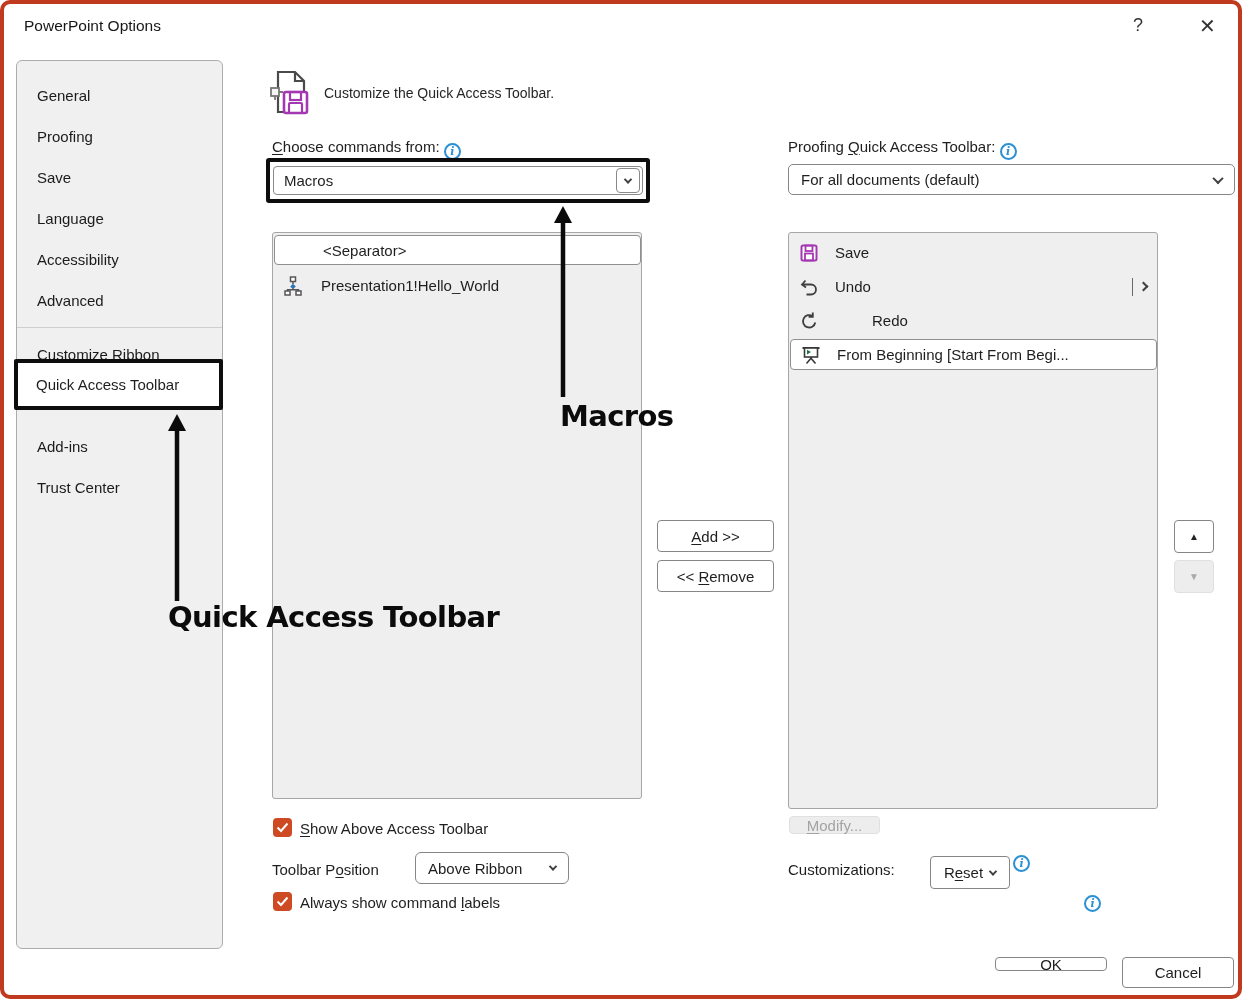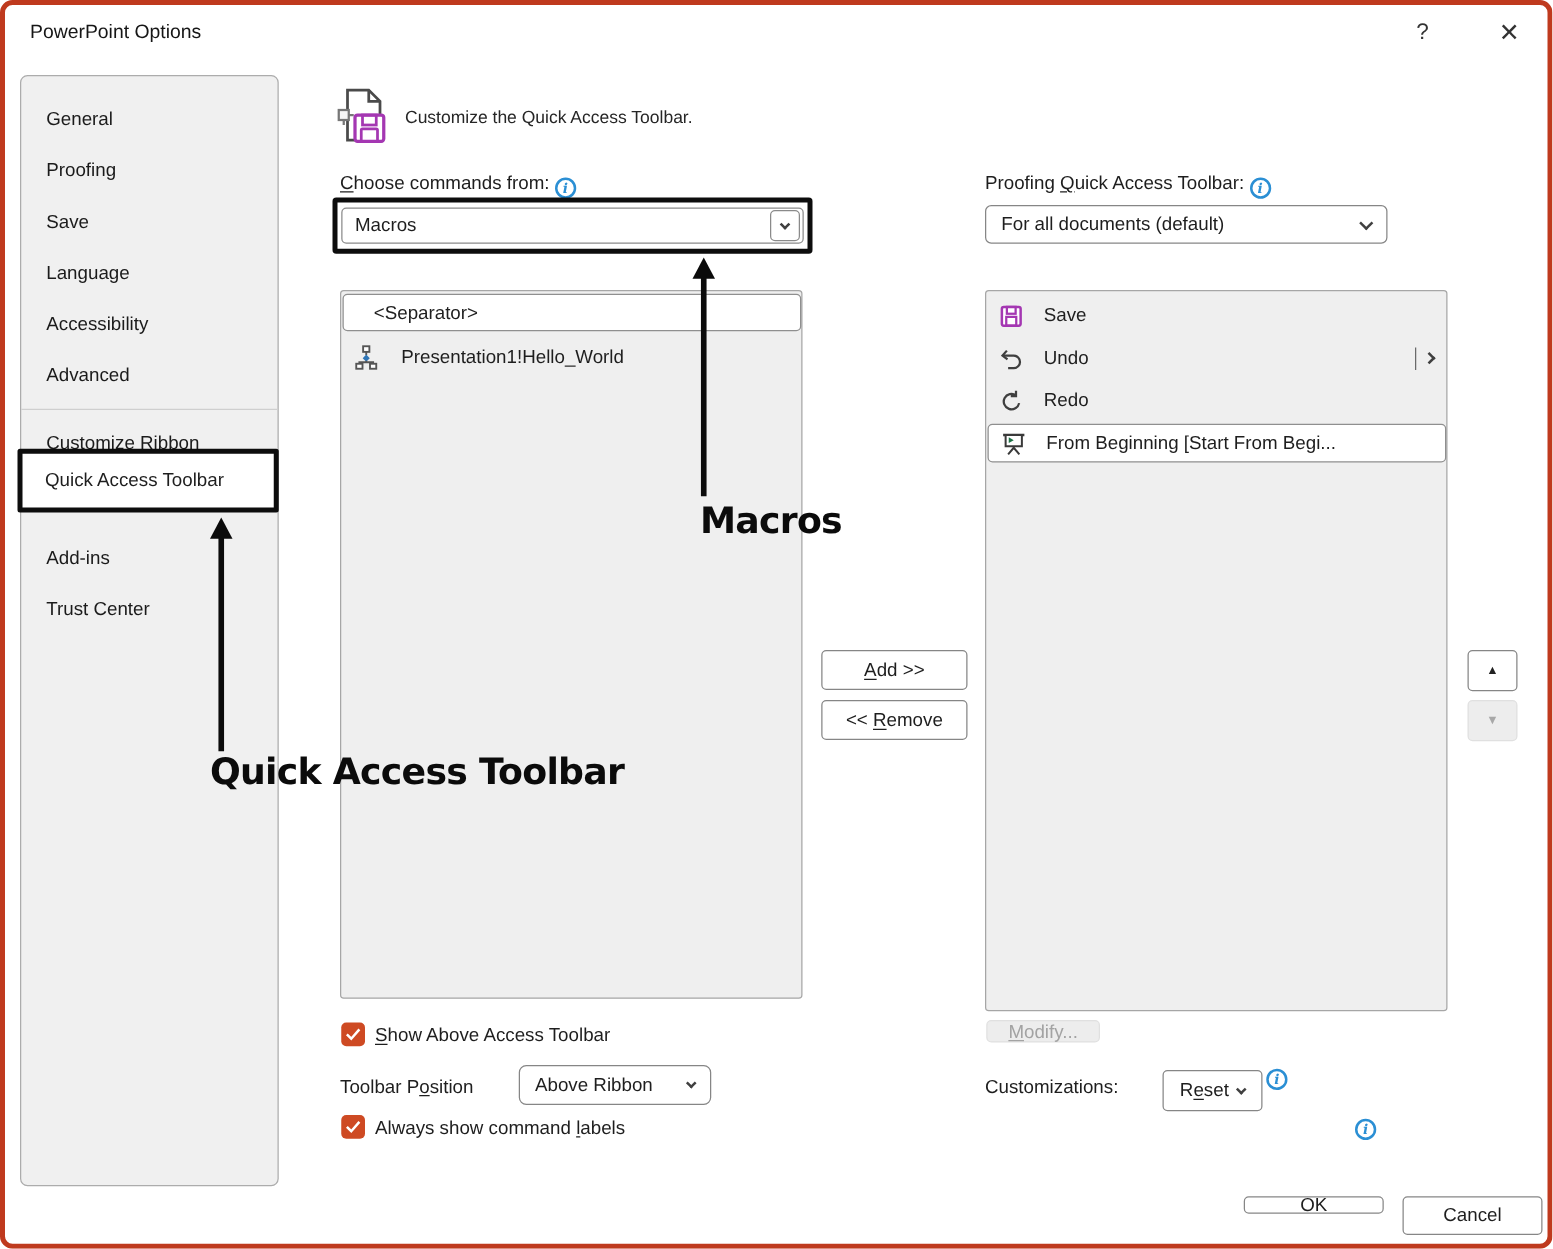--- a/index.html
+++ b/index.html
@@ -109,21 +109,21 @@
   <div class="abs annot-border" style="left:262px;top:154px;width:384px;height:45px;">
     <div class="combobox">
       <span>Macros</span>
       <span class="combo-chevbtn">
           <span class="chev sm"></span>
         </span>
     </div>
   </div>
 
   <div class="listbox" style="left:268px;top:228px;width:370px;height:567px;">
-    <div class="abs sel-item lrow" style="left:1px;top:2px;width:367px;height:30px;padding-left:24px;">
+    <div class="abs sel-item lrow" style="left:1px;top:2px;width:367px;height:30px;padding-left:48px;">
       <span>&lt;Separator&gt;</span>
     </div>
     <div class="abs lrow" style="left:0;top:37px;width:100%;height:31px;padding-left:10px;">
       <svg width="20" height="20" viewBox="0 0 20 20">
         <rect x="7.5" y="1" width="5" height="4.5" fill="#fff" stroke="#555" stroke-width="1.5"></rect>
         <path d="M10 5.5 V8" stroke="#555" stroke-width="1.5"></path>
         <rect x="8" y="8.5" width="4" height="4" transform="rotate(45 10 10.5)" fill="#2e75b6"></rect>
         <path d="M10 12.5 V13.8 M4.5 15.5 V13.8 H15.5 V15.5" stroke="#555" stroke-width="1.5" fill="none"></path>
         <rect x="2" y="15" width="5" height="4" fill="#fff" stroke="#555" stroke-width="1.5"></rect>
         <rect x="13" y="15" width="5" height="4" fill="#fff" stroke="#555" stroke-width="1.5"></rect>
@@ -148,21 +148,21 @@
     <span><span class="u">A</span><span>dd &gt;&gt;</span></span>
   </div>
   <div class="abs btn" style="left:653px;top:556px;width:117px;height:32px;">
     <span><span>&lt;&lt; </span><span class="u">R</span><span>emove</span></span>
   </div>
 
   <div class="abs" style="left:784px;top:134px;">
     <span>Proofing </span><span class="u">Q</span><span>uick Access Toolbar:</span>
     <span class="info">i</span>
   </div>
-  <div class="abs dropdown" style="left:784px;top:160px;width:322px;height:31px;justify-content:flex-end;">
+  <div class="abs dropdown" style="left:784px;top:160px;width:447px;height:31px;justify-content:flex-end;">
     <span>For all documents (default)</span>
     <span class="chev" style="margin-left:auto;"></span>
   </div>
 
   <div class="listbox" style="left:784px;top:228px;width:370px;height:577px;">
     <div class="abs lrow" style="left:0;top:3px;width:100%;height:33px;padding-left:10px;">
       <svg width="20" height="20" viewBox="0 0 20 20">
         <rect x="2.5" y="2.5" width="15" height="15" rx="1.5" fill="#fff" stroke="#a437b2" stroke-width="2"></rect>
         <rect x="6.5" y="2.5" width="7" height="5.5" fill="none" stroke="#a437b2" stroke-width="1.8"></rect>
         <rect x="6" y="10.5" width="8" height="7" fill="none" stroke="#a437b2" stroke-width="1.8"></rect>
@@ -171,21 +171,21 @@
     </div>
     <div class="abs lrow" style="left:0;top:37px;width:100%;height:33px;padding-left:10px;">
       <svg width="20" height="20" viewBox="0 0 20 20">
         <path d="M6.5 3.5 L3 7.5 L7 10.5" fill="none" stroke="#3f3f3f" stroke-width="1.8"></path>
         <path d="M3.5 7.5 H12 a5 5 0 0 1 0 10 H7.5" fill="none" stroke="#3f3f3f" stroke-width="1.8"></path>
       </svg>
       <span style="margin-left:16px;">Undo</span>
       <span class="vline" style="margin-left:auto;margin-right:7px;"></span>
       <span class="chev-r" style="margin-right:10px;"></span>
     </div>
-    <div class="abs lrow" style="left:0;top:71px;width:100%;height:33px;padding-left:10px;">
+    <div class="abs lrow" style="left:0;top:71px;width:100%;height:33px;padding-left:10px;gap:37px;">
       <svg width="20" height="20" viewBox="0 0 20 20">
         <path d="M13.8 5.2 A6.2 6.2 0 1 0 16.3 11.5" fill="none" stroke="#3f3f3f" stroke-width="1.8"></path>
         <polyline points="13.8,1.6 13.8,5.8 9.6,5.8" fill="none" stroke="#3f3f3f" stroke-width="1.8"></polyline>
       </svg>
       <span style="margin-left:16px;">Redo</span>
     </div>
     <div class="abs sel-item lrow" style="left:1px;top:106px;width:367px;height:31px;padding-left:9px;">
       <svg width="22" height="20" viewBox="0 0 22 20">
         <path d="M2.5 3 H19.5" stroke="#3a3a3a" stroke-width="2"></path>
         <rect x="4.5" y="3" width="13" height="9" fill="#fff" stroke="#3a3a3a" stroke-width="1.6"></rect>

